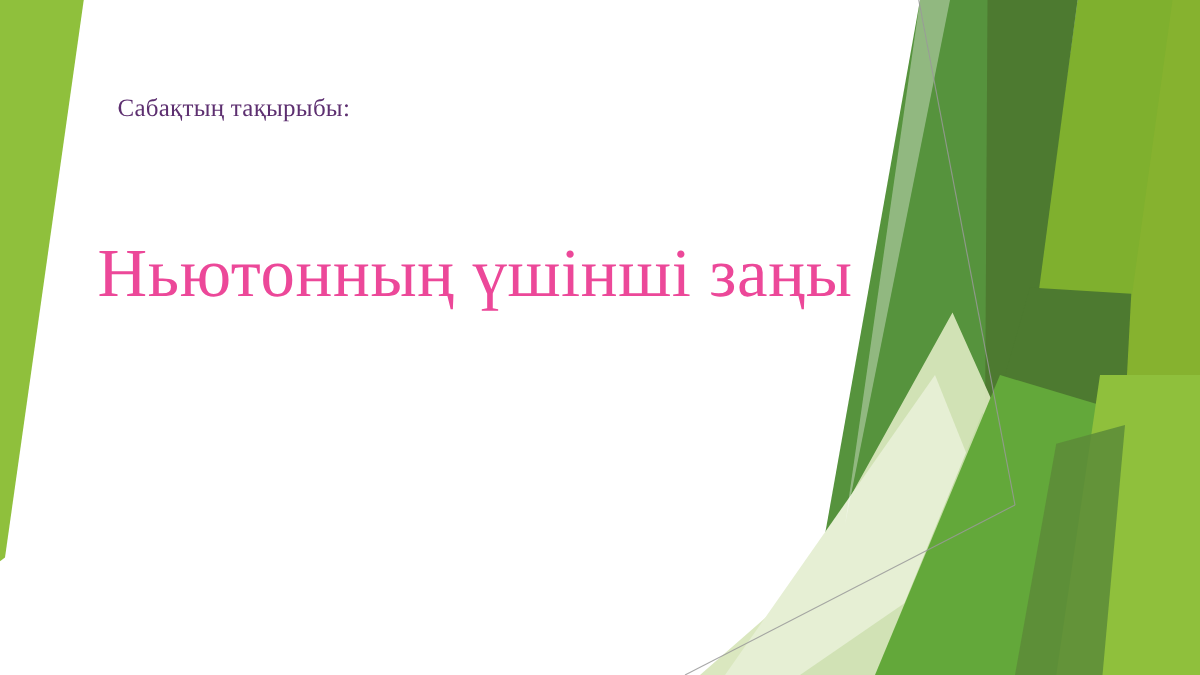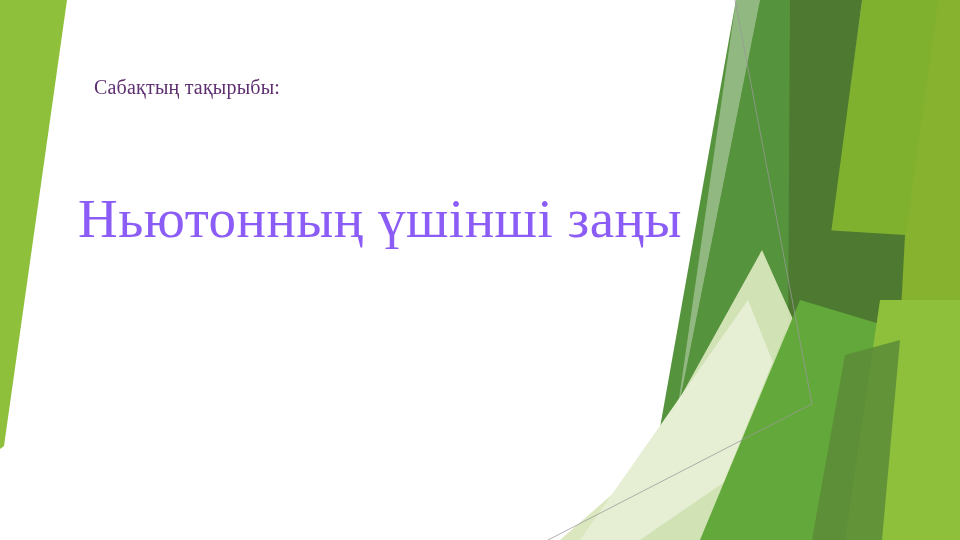--- a/index.html
+++ b/index.html
@@ -41,21 +41,21 @@
     letter-spacing: 0.2px;
   }
   #title-text {
     position: absolute;
     left: 0px;
     top: 186px;
     width: 760px;
     text-align: center;
     font-size: 55px;
     line-height: 66px;
-    color: #8b5cf6;
+    color: #ec4899;
     white-space: nowrap;
     letter-spacing: 0.5px;
   }
 </style>
 </head>
 <body>
 
 <div id="slide">
 
   <svg id="decor-left" viewBox="0 0 960 540" preserveAspectRatio="none" xmlns="http://www.w3.org/2000/svg">

